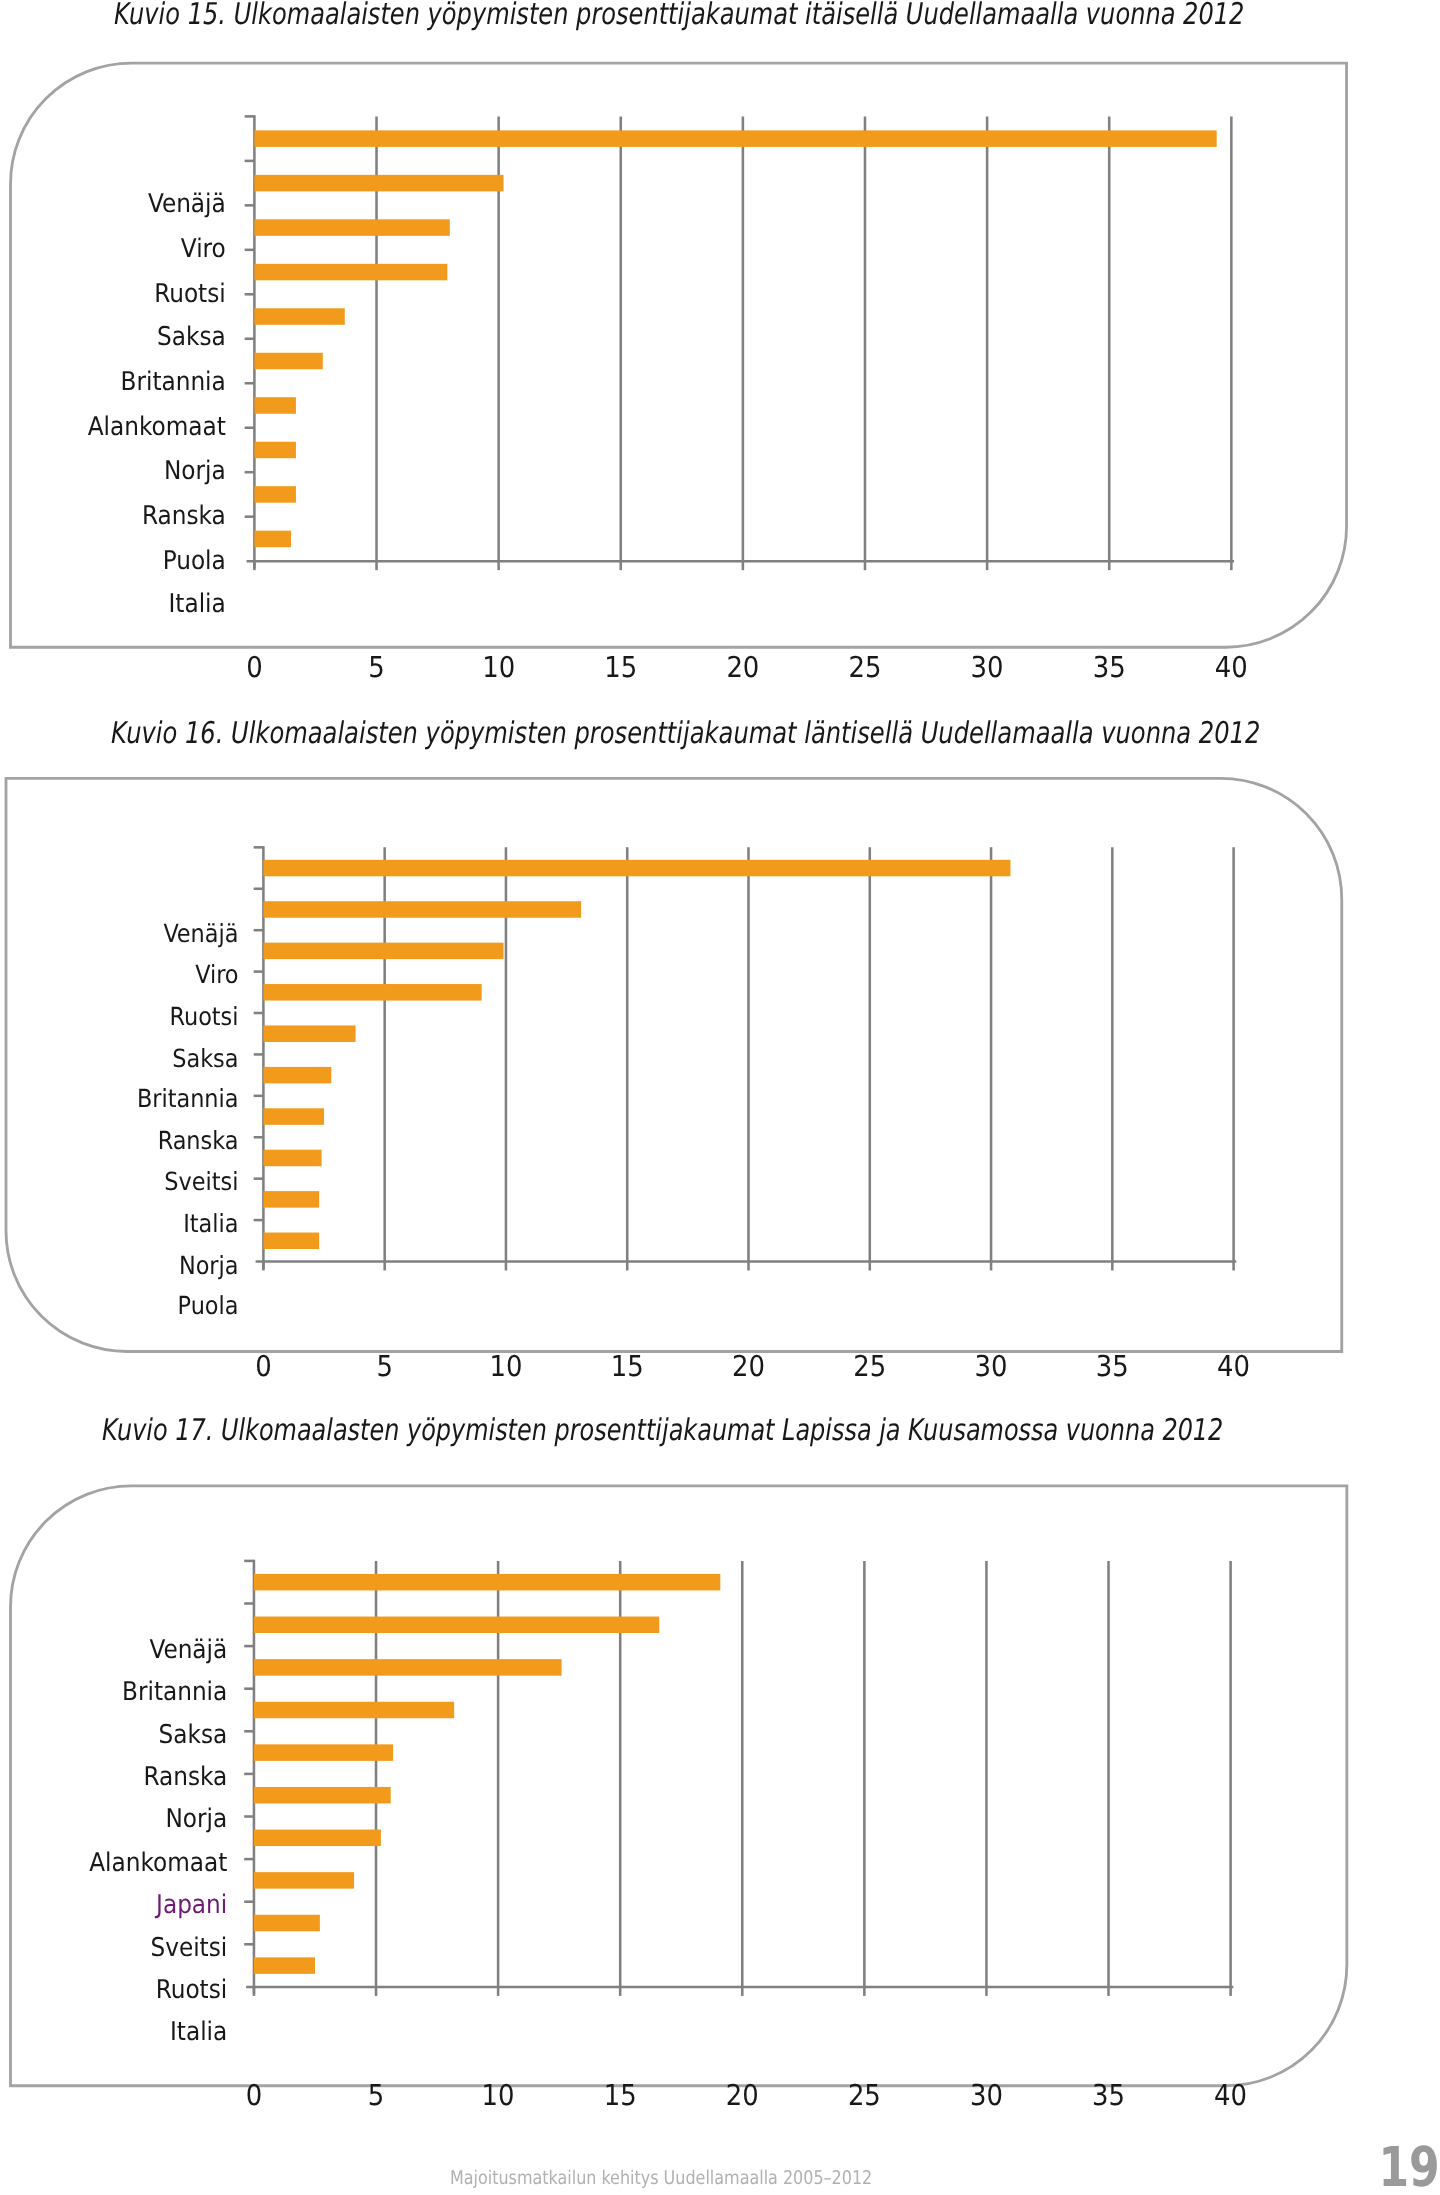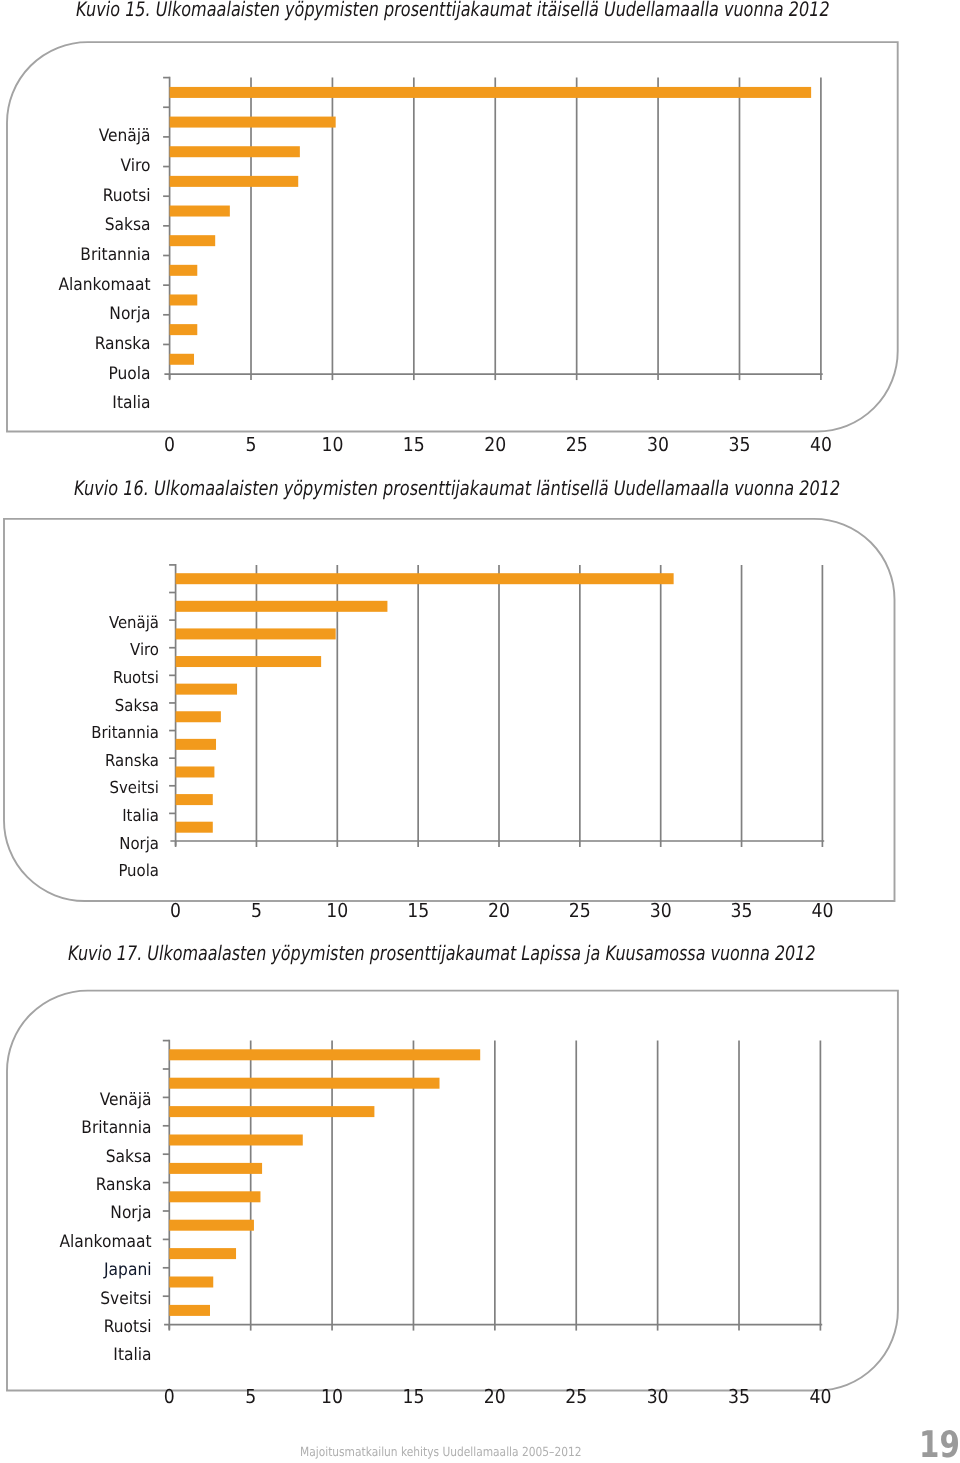--- a/index.html
+++ b/index.html
@@ -222,21 +222,21 @@
     </div>
 
   <div class="caption c3" style="color: rgb(26, 23, 24);">Kuvio 17. Ulkomaalasten yöpymisten prosenttijakaumat Lapissa ja Kuusamossa vuonna 2012</div>
   <div class="chart" id="chart3">
       <div class="cat" style="right:808.5px;top:1045.8px;line-height:20px;font-size:17.2px;color:#1a1718;">Venäjä</div>
       <div class="cat" style="right:808.5px;top:1074.2px;line-height:20px;font-size:17.2px;color:#1a1718;">Britannia</div>
       <div class="cat" style="right:808.5px;top:1102.6px;line-height:20px;font-size:17.2px;color:#1a1718;">Saksa</div>
       <div class="cat" style="right:808.5px;top:1131px;line-height:20px;font-size:17.2px;color:#1a1718;">Ranska</div>
       <div class="cat" style="right:808.5px;top:1159.3999999999999px;line-height:20px;font-size:17.2px;color:#1a1718;">Norja</div>
       <div class="cat" style="right:808.5px;top:1187.8px;line-height:20px;font-size:17.2px;color:#1a1718;">Alankomaat</div>
-      <div class="cat" style="right:808.5px;top:1216.2px;line-height:20px;font-size:17.2px;color:#0f172a;">Japani</div>
+      <div class="cat" style="right:808.5px;top:1216.2px;line-height:20px;font-size:17.2px;color:#701a75;">Japani</div>
       <div class="cat" style="right:808.5px;top:1244.6px;line-height:20px;font-size:17.2px;color:#1a1718;">Sveitsi</div>
       <div class="cat" style="right:808.5px;top:1273px;line-height:20px;font-size:17.2px;color:#1a1718;">Ruotsi</div>
       <div class="cat" style="right:808.5px;top:1301.3999999999999px;line-height:20px;font-size:17.2px;color:#1a1718;">Italia</div>
       <div class="xlab" style="left:129.3px;width:80px;top:1341.6px;line-height:22px;font-size:19.2px;color:#1a1718;">0</div>
       <div class="xlab" style="left:210.6875px;width:80px;top:1341.6px;line-height:22px;font-size:19.2px;color:#1a1718;">5</div>
       <div class="xlab" style="left:292.075px;width:80px;top:1341.6px;line-height:22px;font-size:19.2px;color:#1a1718;">10</div>
       <div class="xlab" style="left:373.4625px;width:80px;top:1341.6px;line-height:22px;font-size:19.2px;color:#1a1718;">15</div>
       <div class="xlab" style="left:454.84999999999997px;width:80px;top:1341.6px;line-height:22px;font-size:19.2px;color:#1a1718;">20</div>
       <div class="xlab" style="left:536.2375px;width:80px;top:1341.6px;line-height:22px;font-size:19.2px;color:#1a1718;">25</div>
       <div class="xlab" style="left:617.6249999999999px;width:80px;top:1341.6px;line-height:22px;font-size:19.2px;color:#1a1718;">30</div>

